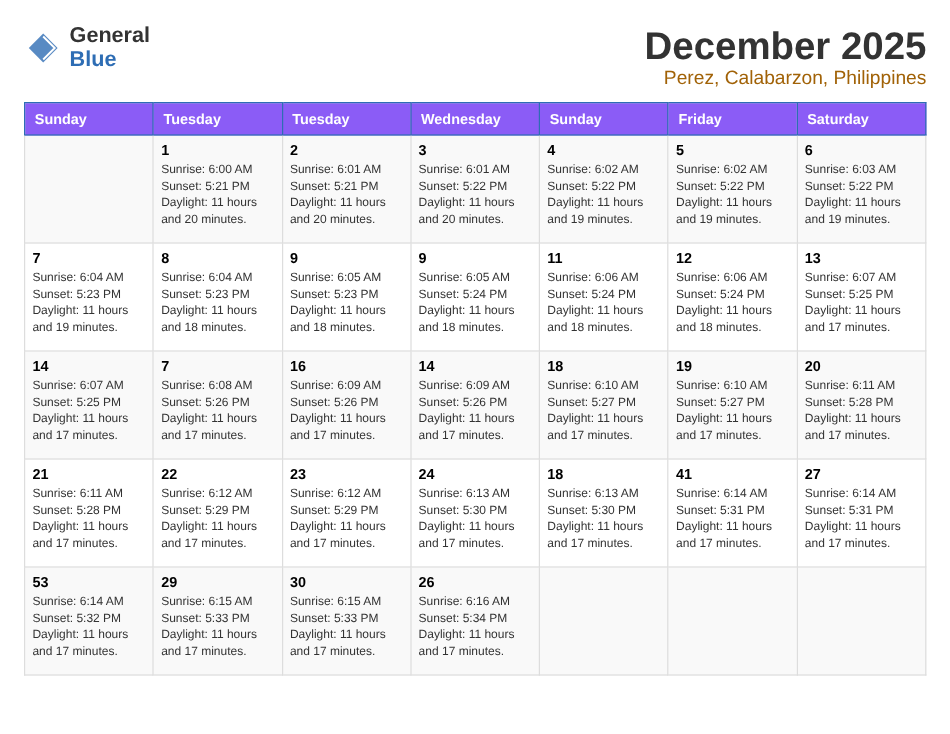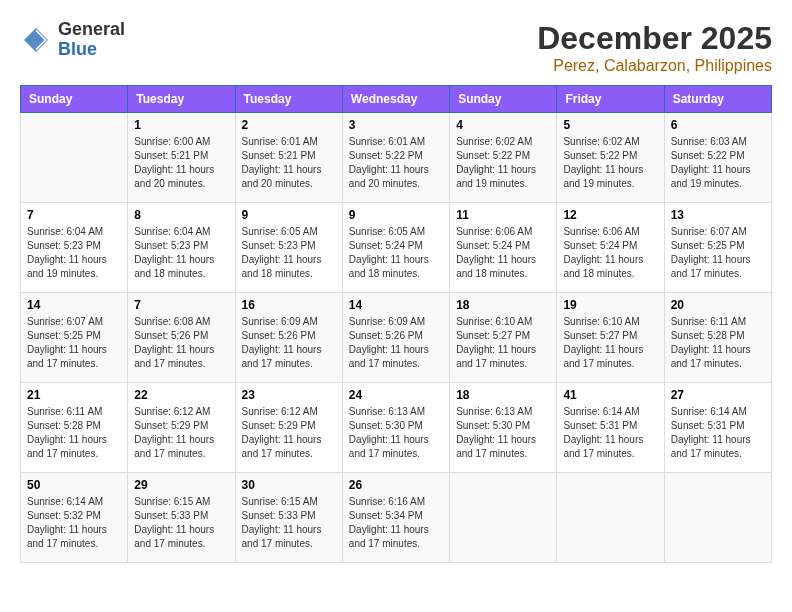--- a/index.html
+++ b/index.html
@@ -231,21 +231,21 @@
           <span class="day-number">41</span>
           <div class="day-info">Sunrise: 6:14 AM<br>Sunset: 5:31 PM<br>Daylight: 11 hours<br>and 17 minutes.</div>
         </td>
         <td>
           <span class="day-number">27</span>
           <div class="day-info">Sunrise: 6:14 AM<br>Sunset: 5:31 PM<br>Daylight: 11 hours<br>and 17 minutes.</div>
         </td>
       </tr>
       <tr>
         <td>
-          <span class="day-number">50</span>
+          <span class="day-number">53</span>
           <div class="day-info">Sunrise: 6:14 AM<br>Sunset: 5:32 PM<br>Daylight: 11 hours<br>and 17 minutes.</div>
         </td>
         <td>
           <span class="day-number">29</span>
           <div class="day-info">Sunrise: 6:15 AM<br>Sunset: 5:33 PM<br>Daylight: 11 hours<br>and 17 minutes.</div>
         </td>
         <td>
           <span class="day-number">30</span>
           <div class="day-info">Sunrise: 6:15 AM<br>Sunset: 5:33 PM<br>Daylight: 11 hours<br>and 17 minutes.</div>
         </td>

